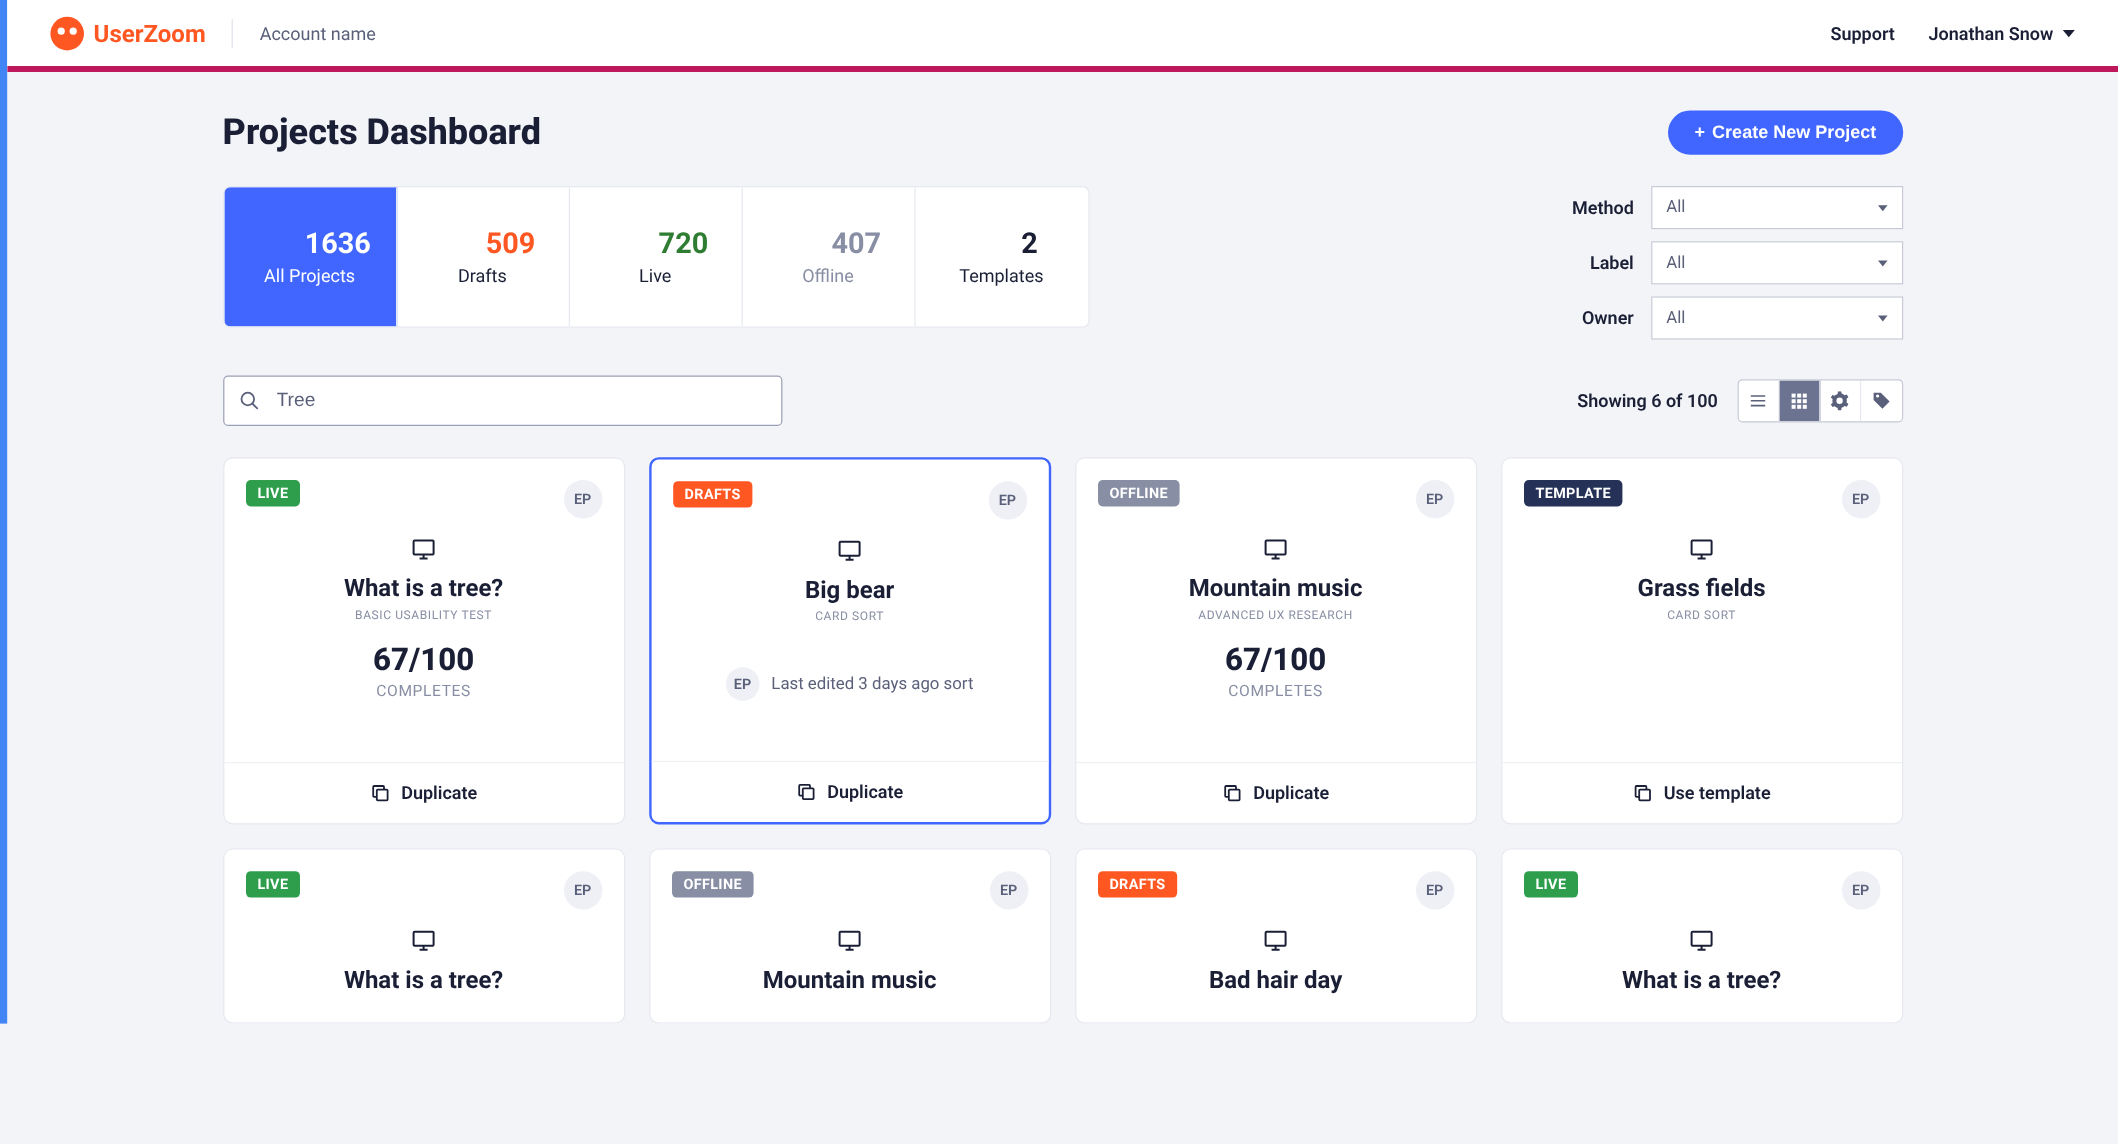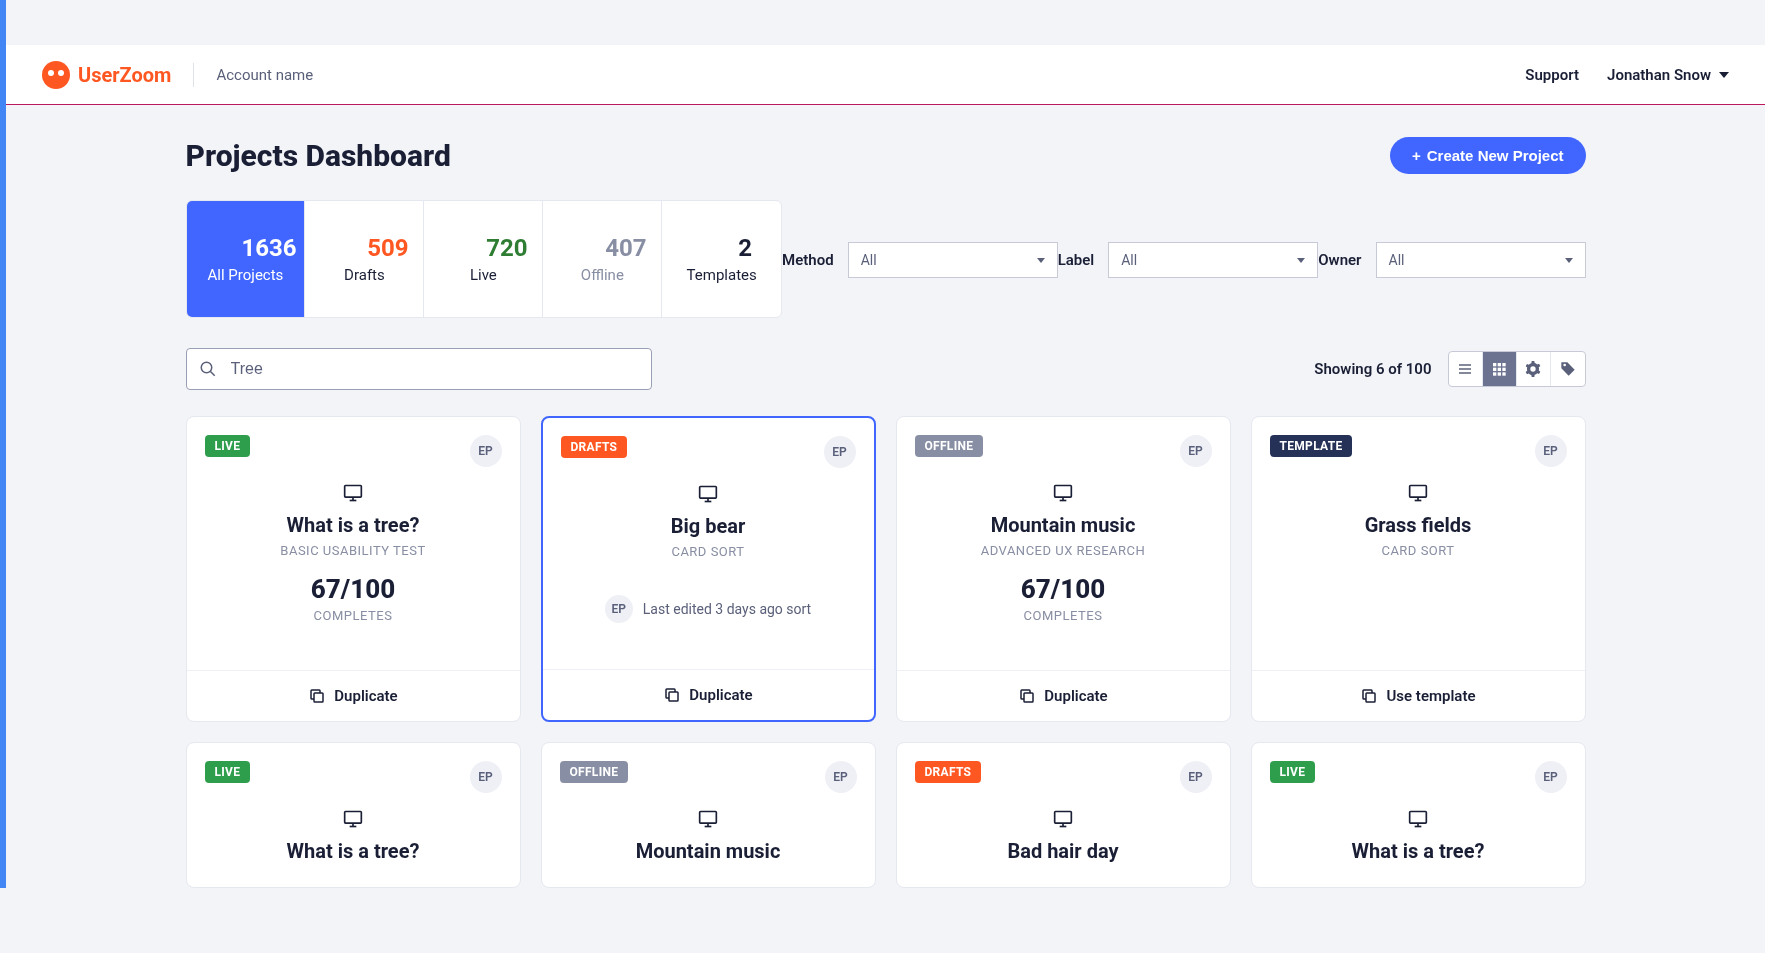--- a/index.html
+++ b/index.html
@@ -1,17 +1,17 @@
 <!DOCTYPE html>
 <html><head>
 <meta charset="utf-8">
 <style>
 * { box-sizing: border-box; margin: 0; padding: 0; }
 body { font-family: -apple-system, BlinkMacSystemFont, "Segoe UI", Roboto, sans-serif; background: #f3f4f8; color: #1a1f36; border-left: 6px solid #4285f4; }
-.topbar { background: #fff; height: 60px; display: flex; align-items: center; padding: 0 36px; border-bottom: 1px solid #be185d; margin-top: 45px; }
+.topbar { background: #fff; height: 60px; display: flex; align-items: center; padding: 0 36px; border-bottom: 5px solid #be185d; }
 .logo-wrap { display: flex; align-items: center; gap: 8px; }
 .logo-icon { width: 28px; height: 28px; background: #ff5722; border-radius: 50%; display: flex; align-items: center; justify-content: center; position: relative; }
 .logo-icon::before, .logo-icon::after { content:""; width:6px; height:6px; background:#fff; border-radius:50%; position:absolute; top:9px; }
 .logo-icon::before { left:6px; } .logo-icon::after { right:6px; }
 .logo-text { font-size: 20px; font-weight: 700; color: #ff5722; }
 .divider { width:1px; height:24px; background:#e0e2ea; margin: 0 22px; }
 .account { color:#5a607a; font-size:15px; }
 .spacer { flex:1; }
 .support { font-size:15px; font-weight:600; margin-right:28px; }
 .user { font-size:15px; font-weight:600; display:flex; align-items:center; gap:8px; }
@@ -27,21 +27,21 @@
 .stat { width:144px; height:116px; display:flex; flex-direction:column; align-items:center; justify-content:center; border-right:1px solid #e6e8ef; cursor:pointer; }
 .stat:last-child { border-right:none; }
 .stat.active { background:#4066ff; color:#fff; }
 .stat .num { font-size:24px; font-weight:700;margin-left:47px; }
 .stat .lbl { font-size:15px; margin-top:4px; }
 .stat.drafts .num { color:#ff5722; }
 .stat.live .num { color:#2e7d32; }
 .stat.offline .num { color:#888ea3; }
 .stat.offline .lbl { color:#888ea3; }
 
-.filters { display:flex; gap:0;margin-top:42px; }
+.filters { display:flex; flex-direction:column; gap:10px; }
 .filter-row { display:flex; align-items:center; gap:14px; justify-content:flex-end; }
 .filter-row label { font-size:15px; font-weight:600; }
 .select { width:210px; height:36px; border:1px solid #c7cad6; border-radius:0; background:#fff; display:flex; align-items:center; justify-content:space-between; padding:0 12px; font-size:14px; color:#5a607a; cursor:pointer; }
 .sel-chev { width:0; height:0; border-left:4px solid transparent; border-right:4px solid transparent; border-top:5px solid #5a607a; }
 
 .search-row { display:flex; justify-content:space-between; align-items:center; margin-bottom:26px; }
 .search { width:466px; height:42px; border:1px solid #9aa0b4; border-radius:4px; background:#fff; display:flex; align-items:center; padding:0 12px; gap:14px; }
 .search input { border:none; outline:none; font-size:16px; flex:1; color:#5a607a; background:transparent; }
 .results-info { display:flex; align-items:center; gap:16px; }
 .showing { font-size:15px; font-weight:600; }
@@ -56,21 +56,21 @@
 .card-top { display:flex; justify-content:space-between; align-items:flex-start; margin-bottom:16px; }
 .badge { padding:4px 10px; border-radius:4px; font-size:12px; font-weight:700; color:#fff; letter-spacing:.3px; }
 .badge.live { background:#2e9e4d; }
 .badge.drafts { background:#ff5722; }
 .badge.offline { background:#888ea3; }
 .badge.template { background:#253156; }
 .avatar { width:32px; height:32px; border-radius:50%; background:#eef0f6; display:flex; align-items:center; justify-content:center; font-size:12px; font-weight:600; color:#5a607a; }
 .card-body { flex:1; display:flex; flex-direction:column; align-items:center; }
 .device-icon { margin-bottom:10px; color:#1a1f36; }
 .card-title { font-size:20px; font-weight:700; margin-bottom:6px; text-align:center; }
-.card-method { font-size:13px; letter-spacing:.5px; color:#888ea3; margin-bottom:16px; text-align:center; }
+.card-method { font-size:10px; letter-spacing:.5px; color:#888ea3; margin-bottom:16px; text-align:center; }
 .card-progress { font-size:26px; font-weight:800; }
 .card-sub { font-size:13px; letter-spacing:.5px; color:#888ea3; margin-top:4px; }
 .edited-row { display:flex; align-items:center; gap:10px; margin-top:20px; }
 .edited-row .avatar { width:28px; height:28px; }
 .edited-text { font-size:14px; color:#5a607a; }
 .card-action { border-top:1px solid #eef0f6; margin:0 -18px -18px -18px; padding:16px; display:flex; align-items:center; justify-content:center; gap:8px; font-size:15px; font-weight:600; cursor:pointer; }
 .card.row2 { min-height: auto; }
 
 svg { display:block; }
 </style>

